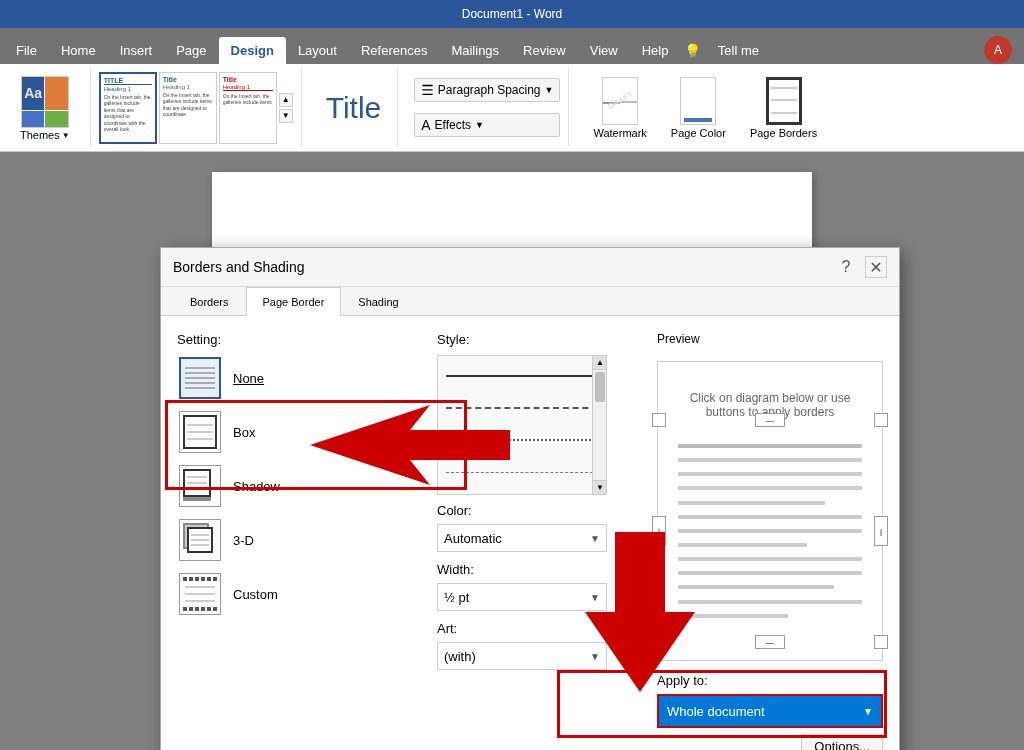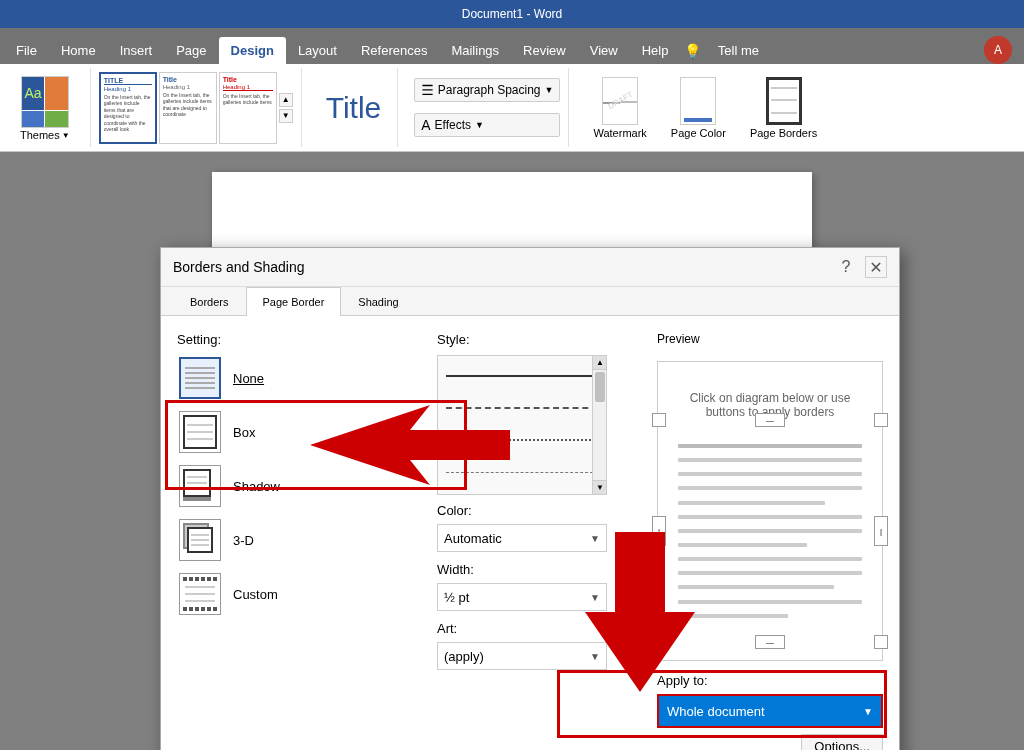--- a/index.html
+++ b/index.html
@@ -111,21 +111,21 @@
     <div style="margin-left:auto;display:flex;align-items:center;gap:8px;padding-right:8px;">
       <div style="width:28px;height:28px;border-radius:50%;background:#c0392b;display:flex;align-items:center;justify-content:center;color:white;font-size:12px;">A</div>
     </div>
   </div>
 
   <div class="ribbon-content">
 
     <div class="ribbon-group" style="min-width:80px;">
       <div class="themes-btn">
         <div style="width:48px;height:52px;display:grid;grid-template-columns:1fr 1fr;gap:1px;border:1px solid #ccc;">
-          <div style="background:#2b579a;display:flex;align-items:center;justify-content:center;color:#bef264;font-size:14px;font-weight:normal;">Aa</div>
+          <div style="background:#2b579a;display:flex;align-items:center;justify-content:center;color:#e5e5e5;font-size:14px;font-weight:bold;">Aa</div>
           <div style="background:#e07b39;"></div>
           <div style="background:#4472c4;"></div>
           <div style="background:#70ad47;"></div>
         </div>
         <div style="display:flex;align-items:center;font-size:11px;margin-top:1px;">
           <span>Themes</span>
           <span style="font-size:8px;margin-left:2px;">▼</span>
         </div>
       </div>
     </div>
@@ -334,21 +334,21 @@
           <div class="width-label">Width:</div>
           <div class="width-select" style="width:170px;">
             <span>½ pt</span>
             <span class="select-arrow">▼</span>
           </div>
         </div>
 
         <div style="margin-top:8px;">
           <div class="art-label">Art:</div>
           <div class="art-select" style="width:170px;">
-            <span>(apply)</span>
+            <span>(with)</span>
             <span class="select-arrow">▼</span>
           </div>
         </div>
 
       </div>
 
       <div class="preview-panel">
         <div class="preview-label">Preview</div>
 
         <div class="preview-area">

